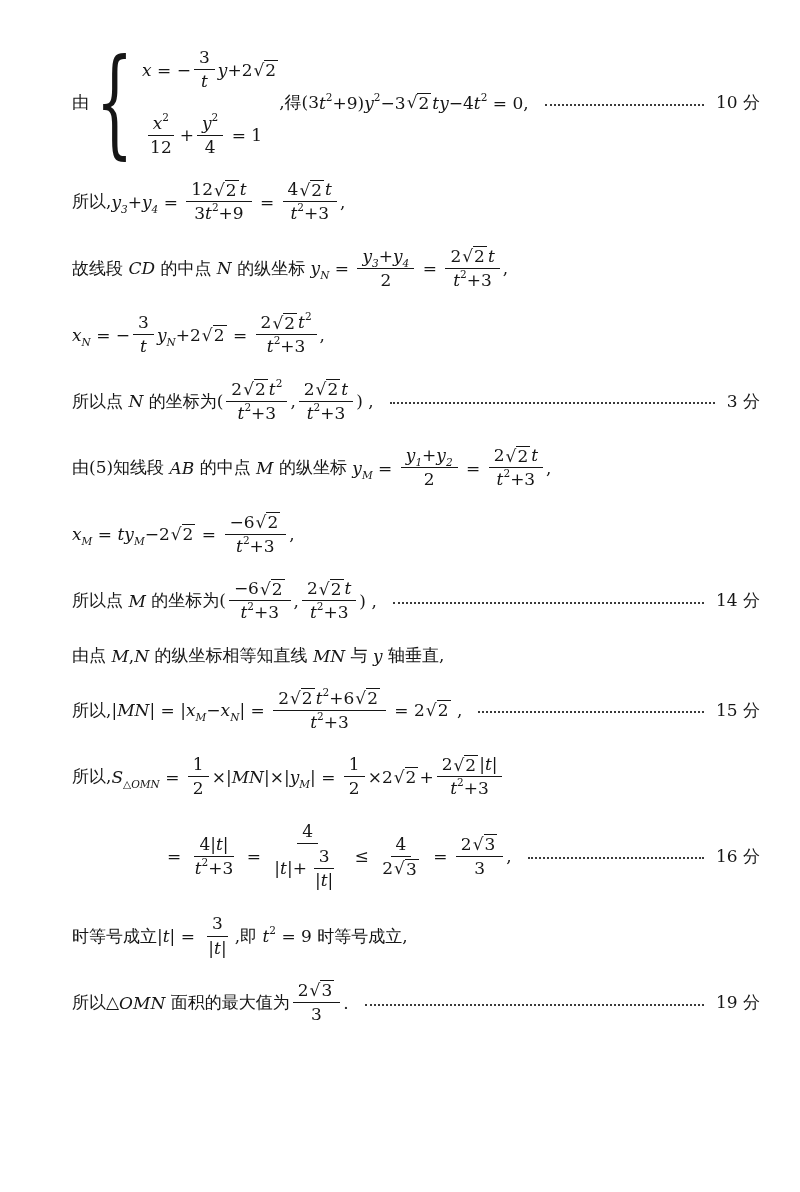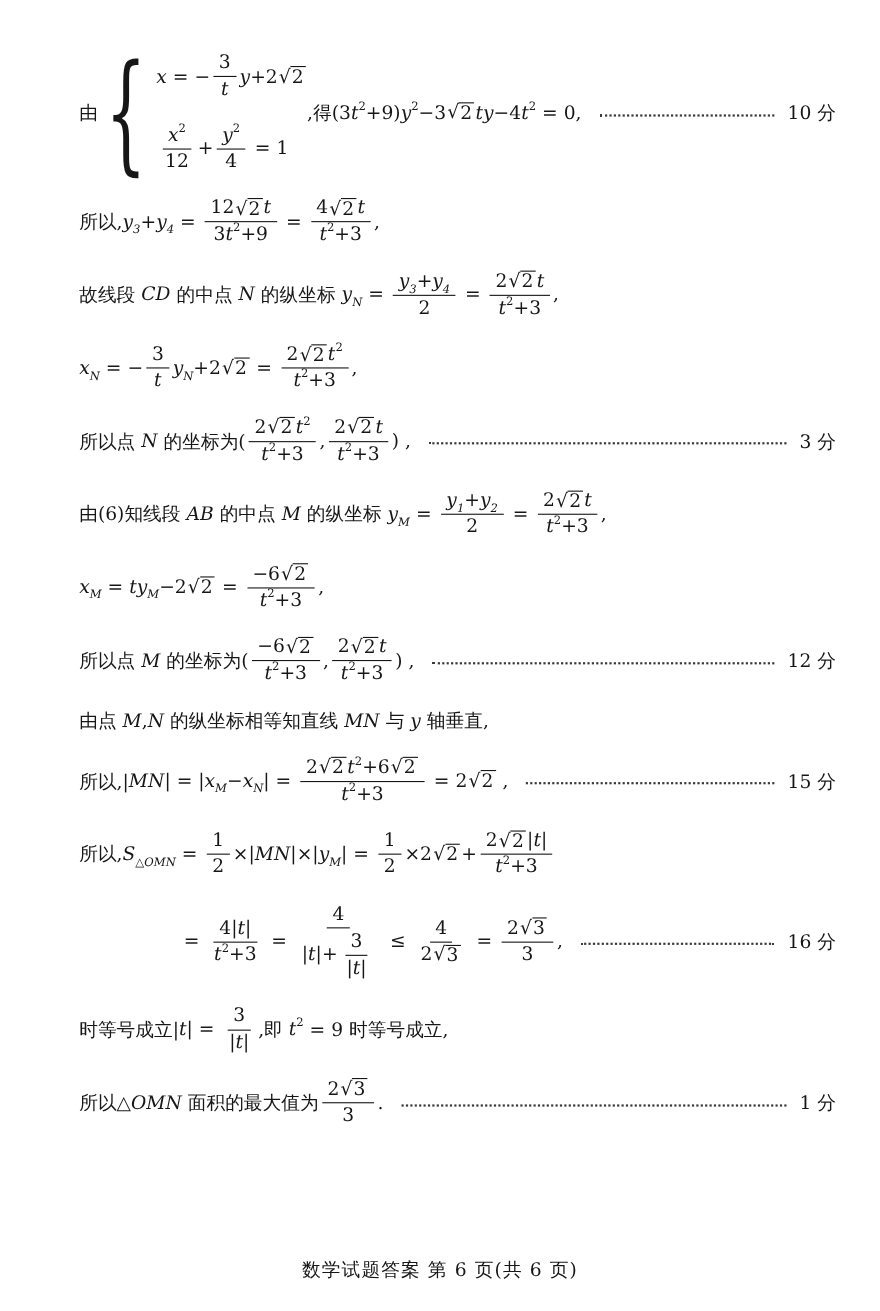--- a/index.html
+++ b/index.html
@@ -233,21 +233,21 @@
           <span class="den">
             <span class="grp"><span class="it">t</span><span class="sup">2</span></span>
             <span class="tx">+3</span>
           </span>
         </span>
         <span class="tx">) ,</span>
         <span class="dots"></span>
         <span class="score">3 分</span>
       </div>
       <div class="line">
-        <span class="tx">由(6)知线段 </span>
+        <span class="tx">由(5)知线段 </span>
         <span class="it">AB</span>
         <span class="tx"> 的中点 </span>
         <span class="it">M</span>
         <span class="tx"> 的纵坐标 </span>
         <span class="grp"><span class="it">y</span><span class="sub">M</span></span>
         <span class="tx"> = </span>
         <span class="frac">
           <span class="num">
             <span class="grp"><span class="it">y</span><span class="sub">1</span></span>
             <span class="tx">+</span>
@@ -327,21 +327,21 @@
             </span>
             <span class="it">t</span>
           </span>
           <span class="den">
             <span class="grp"><span class="it">t</span><span class="sup">2</span></span>
             <span class="tx">+3</span>
           </span>
         </span>
         <span class="tx">) ,</span>
         <span class="dots"></span>
-        <span class="score">12 分</span>
+        <span class="score">14 分</span>
       </div>
       <div class="line">
         <span class="tx">由点 </span>
         <span class="it">M</span>
         <span class="tx">,</span>
         <span class="it">N</span>
         <span class="tx"> 的纵坐标相等知直线 </span>
         <span class="it">MN</span>
         <span class="tx"> 与 </span>
         <span class="it">y</span>
@@ -524,17 +524,16 @@
               <span class="rad">√</span>
               <span class="rc">3</span>
             </span>
           </span>
           <span class="den">
             <span class="tx">3</span>
           </span>
         </span>
         <span class="tx">.</span>
         <span class="dots"></span>
-        <span class="score">1 分</span>
+        <span class="score">19 分</span>
       </div>
     </div>
-  <div class="footer">数学试题答案  第 6 页(共 6 页)</div>
 </div>
 
 </body></html>

